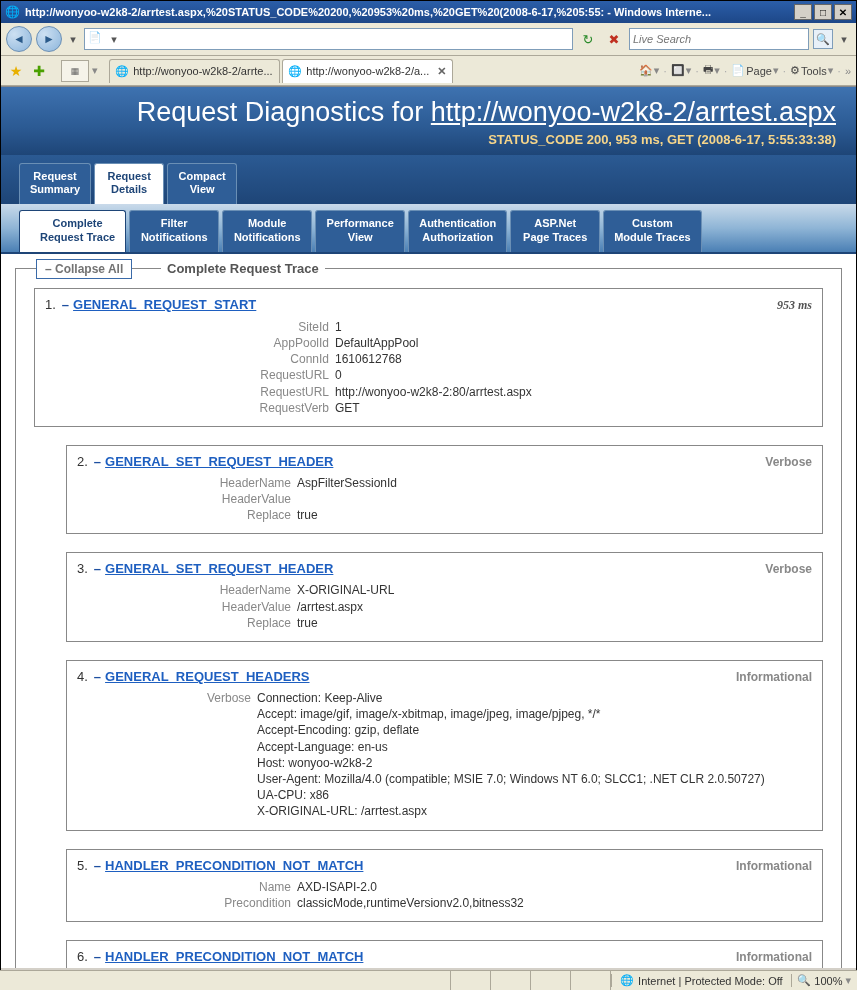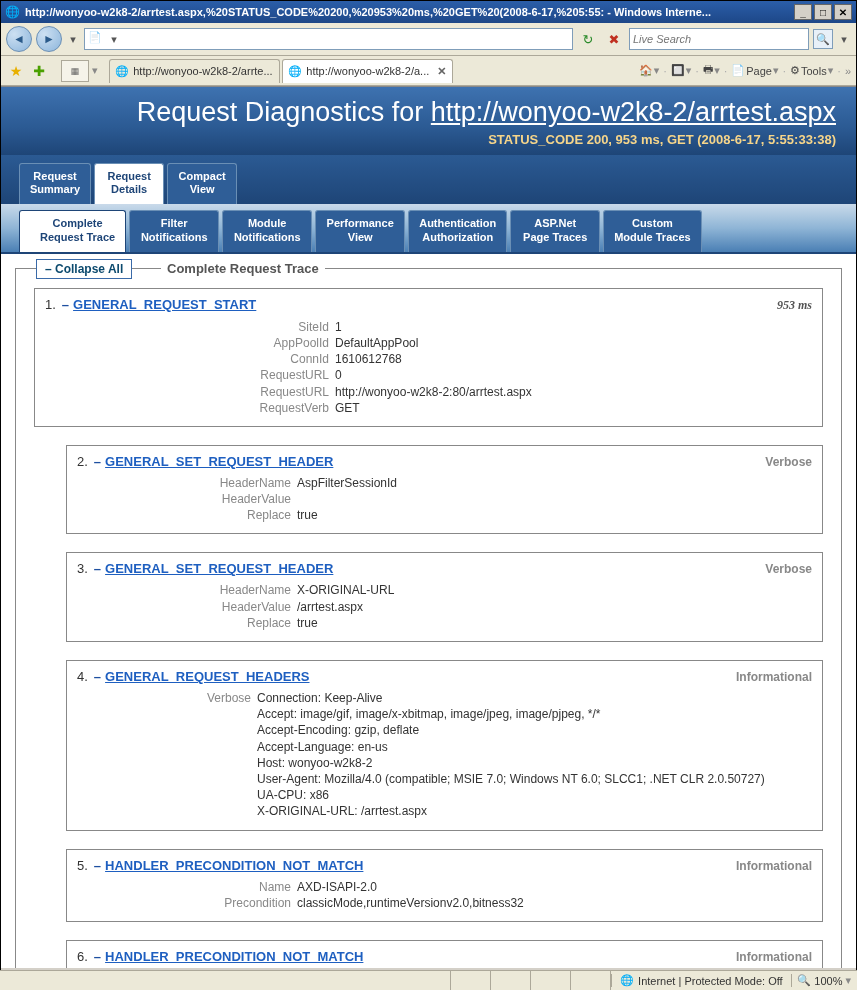--- a/index.html
+++ b/index.html
@@ -164,21 +164,21 @@
     padding-bottom: 30px;
     position:relative;
   }
   .fieldset-label-row {
     position:relative;
     height:1px;
   }
   .collapse-btn {
     position:absolute; top:-10px; left:20px;
     background:#fff; border:1px solid #3a6aa8;
-    color:#0c4a6e; font-weight:bold;
+    color:#737373; font-weight:bold;
     padding:2px 8px; font-size:12px;
   }
   .trace-title {
     position:absolute; top:-8px; left:145px;
     background:#fff; padding:0 6px;
     font-weight:bold; font-size:13px; color:#555;
   }
   .event-box {
     margin:18px 18px 0 18px;
     border:1px solid #888;

